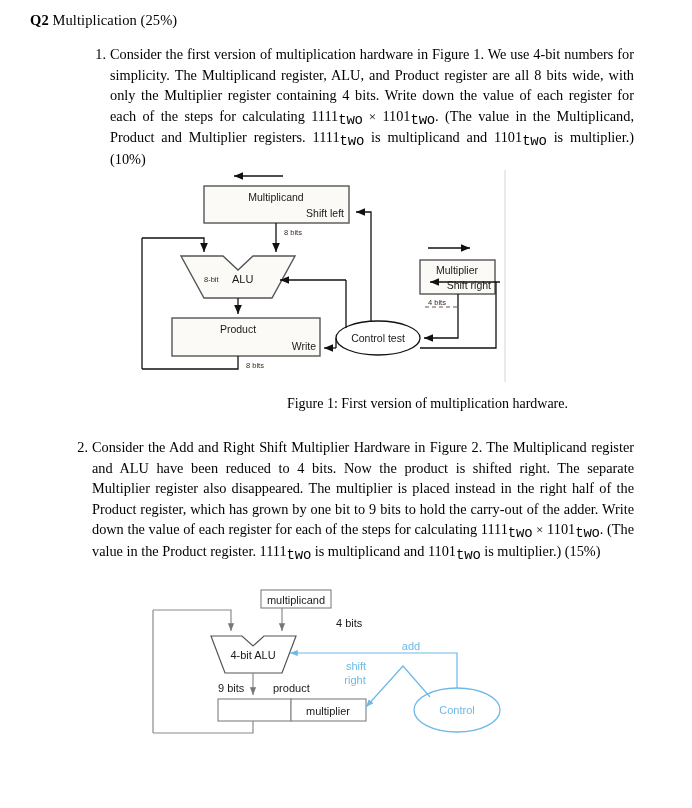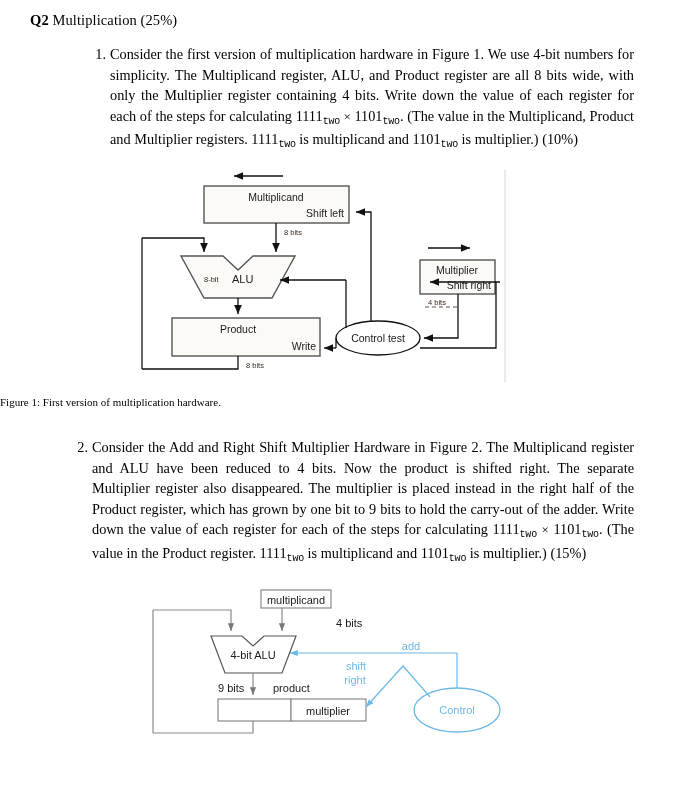--- a/index.html
+++ b/index.html
@@ -53,35 +53,35 @@
     top: 44px;
     width: 524px;
   }
   .item-2 {
     left: 92px;
     top: 437px;
     width: 542px;
   }
   sub.two {
     font-family: "Liberation Mono", "DejaVu Sans Mono", monospace;
-    font-size: 10px;
+    font-size: 14px;
     vertical-align: baseline;
     position: relative;
     top: 3px;
     letter-spacing: -0.2px;
   }
   .times { font-size: 13px; }
 
   
   .caption {
     position: absolute;
-    font-size: 11px;
-    text-align: left;
+    font-size: 14px;
+    text-align: right;
     width: 100%;
-    left: 0;
+    left: 8px;
   }
   .cap-1 { top: 396px; }
   .cap-2 { top: 761px; }
 
   
   .figure {
     position: absolute;
   }
   .fig1 { left: 128px; top: 170px; width: 384px; height: 215px; }
   .fig2 { left: 140px; top: 585px; width: 390px; height: 160px; }

